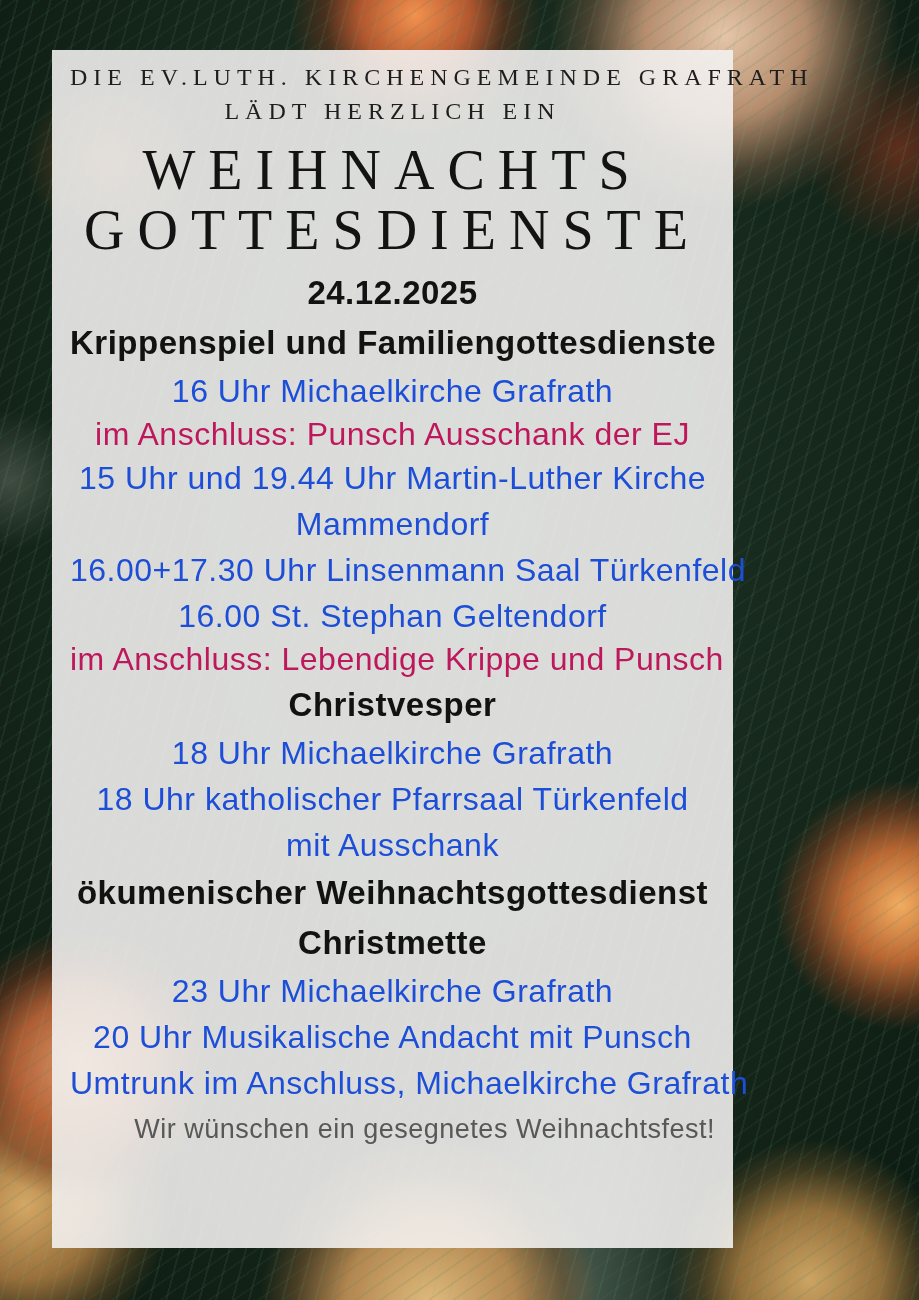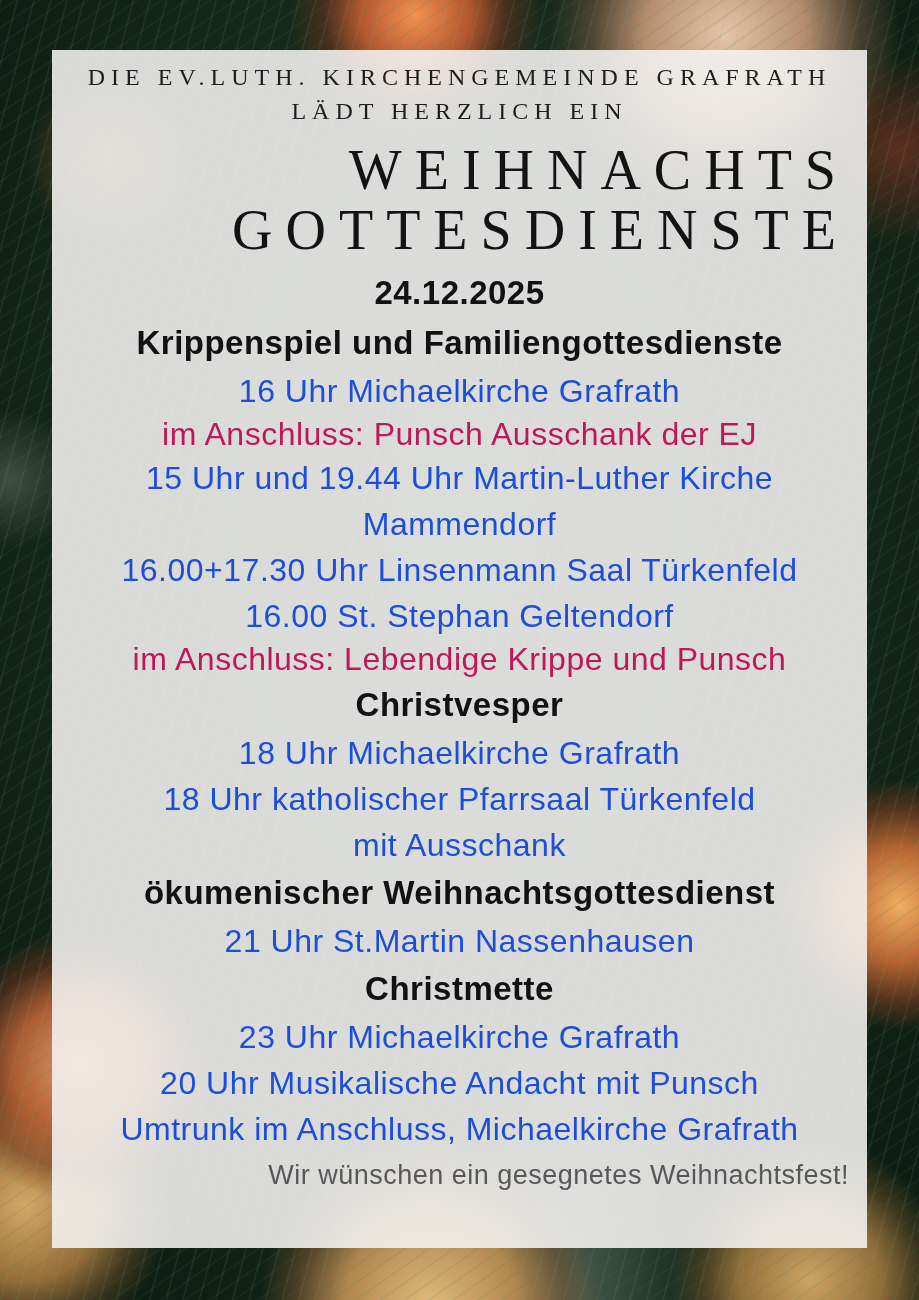--- a/index.html
+++ b/index.html
@@ -44,21 +44,21 @@
       radial-gradient(circle at 810px 1280px, rgba(220,175,105,0.92) 0, rgba(170,125,65,0.85) 70px, rgba(105,80,40,0.50) 110px, transparent 140px),
       
       radial-gradient(ellipse at 50% 40%, #22382a 0, #17291c 50%, #0c1a11 100%);
   }
 
   
   .panel {
     position: absolute;
     left: 52px;
     top: 50px;
-    width: 815px;
+    width: 681px;
     height: 1198px;
     box-sizing: border-box;
     padding: 10px 18px 0;
     background: rgba(243, 241, 240, 0.89);
     text-align: center;
     color: #1c1c1c;
   }
 
   .eyebrow {
     font-family: "Liberation Serif", serif;
@@ -71,21 +71,20 @@
   }
 
   .title {
     margin-top: 12px;
     font-family: "Liberation Serif", serif;
     font-weight: 500;
     font-size: 56px;
     line-height: 60px;
     letter-spacing: 13px;
     color: #131313;
-    text-align: right;
   }
 
   .schedule { margin-top: 8px; }
 
   .line { letter-spacing: 0.5px; white-space: nowrap; }
   .line.heading {
     font-size: 33px;
     font-weight: 700;
     line-height: 50px;
     color: #121212;
@@ -134,21 +133,20 @@
       <div class="line body">15 Uhr und 19.44 Uhr Martin-Luther Kirche</div>
       <div class="line body">Mammendorf</div>
       <div class="line body">16.00+17.30 Uhr Linsenmann Saal Türkenfeld</div>
       <div class="line body">16.00 St. Stephan Geltendorf</div>
       <div class="line small">im Anschluss: Lebendige Krippe und Punsch</div>
       <div class="line heading">Christvesper</div>
       <div class="line body">18 Uhr Michaelkirche Grafrath</div>
       <div class="line body">18 Uhr katholischer Pfarrsaal Türkenfeld</div>
       <div class="line body">mit Ausschank</div>
       <div class="line heading">ökumenischer Weihnachtsgottesdienst</div>
-      <div class="line body">21 Uhr St.Martin Nassenhausen</div>
       <div class="line heading">Christmette</div>
       <div class="line body">23 Uhr Michaelkirche Grafrath</div>
       <div class="line body">20 Uhr Musikalische Andacht mit Punsch</div>
       <div class="line body">Umtrunk im Anschluss, Michaelkirche Grafrath</div>
     </div>
 
   <div class="footer">Wir wünschen ein gesegnetes Weihnachtsfest!</div>
 </div>
 
 </body></html>

